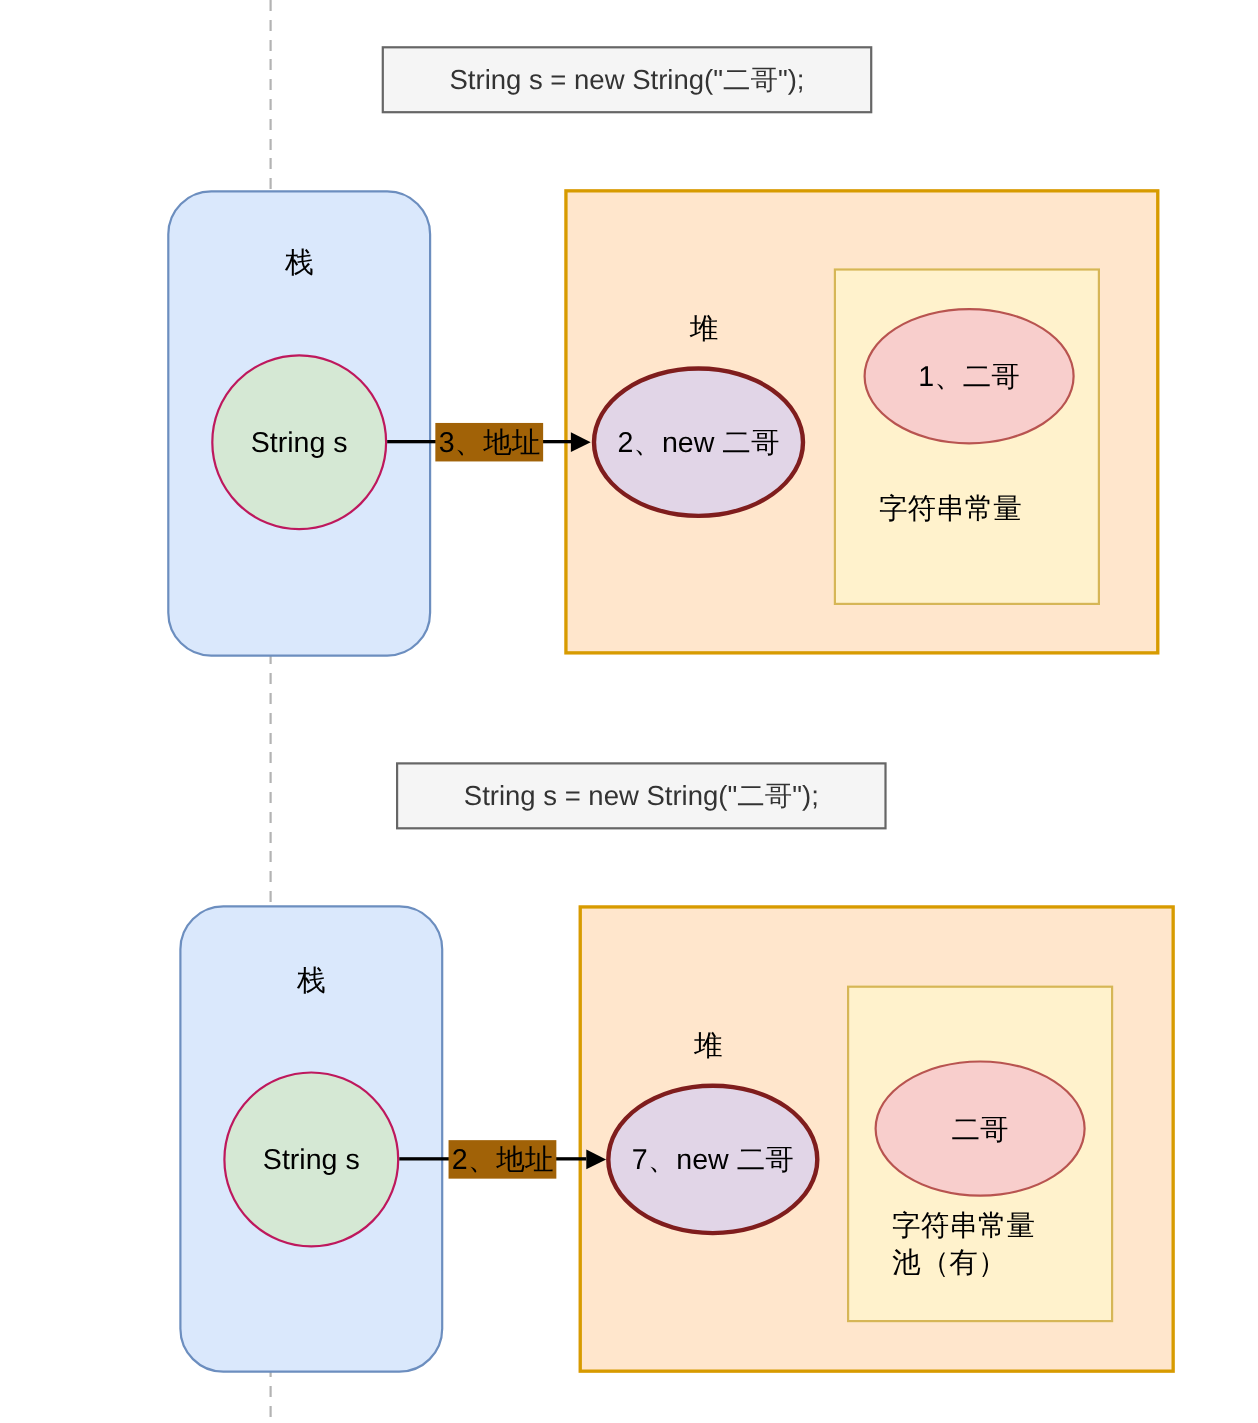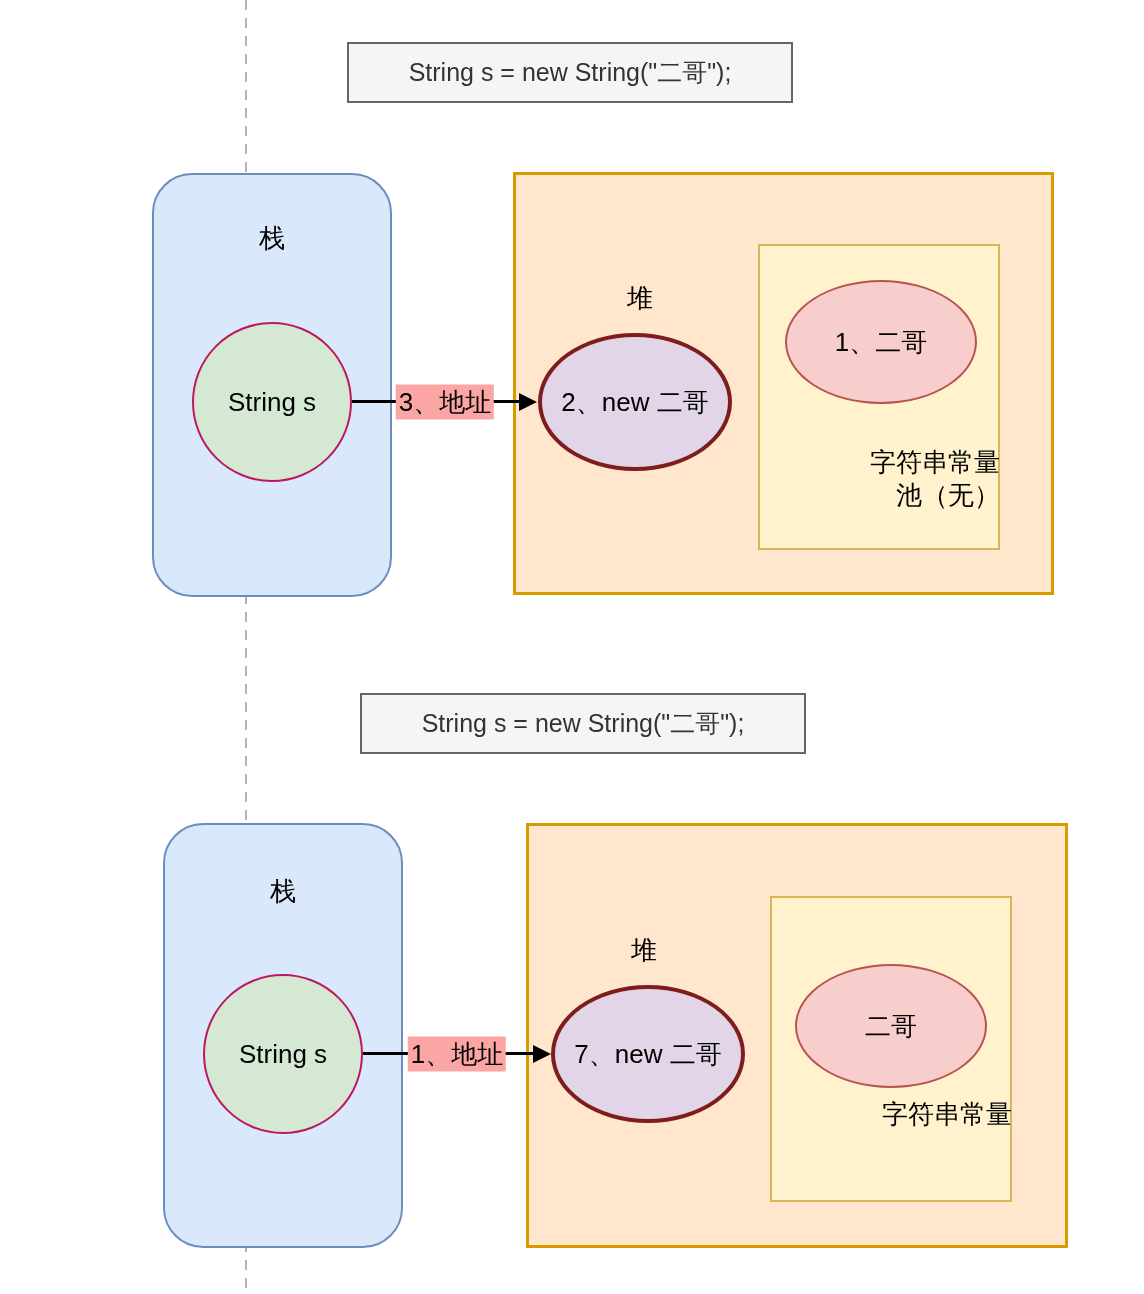--- a/index.html
+++ b/index.html
@@ -40,32 +40,32 @@
     background:#fff2cc; border:2px solid #d6b656;
   }
   .ellipse {
     position:absolute; box-sizing:border-box; z-index:3; border-radius:50%;
     display:flex; align-items:center; justify-content:center; font-size:26px;
     white-space:nowrap;
   }
   .purple { width:194px; height:138px; background:#e1d5e7; border:4px solid #7f1d1d; }
   .pink   { width:192px; height:124px; background:#f8cecc; border:2.5px solid #b85450; }
   .pool-label {
-    position:absolute; z-index:3; width:242px; text-align:right;
-    font-size:26px; line-height:33px;
+    position:absolute; z-index:3; width:242px; text-align:left;
+    font-size:26px; line-height:33px;padding-left:41px;
   }
   .arrow-line { position:absolute; z-index:4; height:3px; background:#000000; }
   .arrow-head {
     position:absolute; z-index:4; width:0; height:0;
     border-top:9px solid transparent; border-bottom:9px solid transparent;
     border-left:18px solid #000000;
   }
   .arrow-label {
     position:absolute; z-index:5; transform:translate(-50%,-50%);
-    background:#fca5a5; font-size:26px; padding:0 3px; white-space:nowrap;text-align:center;
+    background:#a16207; font-size:26px; padding:0 3px; white-space:nowrap;text-align:center;
   }
 
   
   .d1 .title-box   { left:347px; top:42px;  width:446px; height:61px; }
   .d1 .stack-box   { left:152px; top:173px; height:424px; }
   .d1 .stack-label { left:152px; top:223px; width:240px; }
   .d1 .circle      { left:192px; top:322px; }
   .d1 .heap-box    { left:513px; top:172px; width:541px; height:423px; }
   .d1 .heap-label  { left:590px; top:283px; width:100px; }
   .d1 .purple      { left:538px; top:333px; }
@@ -115,21 +115,20 @@
     <div class="ellipse purple">
       <span>2、new 二哥</span>
     </div>
 
     <div class="pool-box"></div>
     <div class="ellipse pink">
       <span>1、二哥</span>
     </div>
     <div class="pool-label">
       <div>字符串常量</div>
-      <div>池（无）</div>
     </div>
 
     <div class="arrow-line"></div>
     <div class="arrow-head"></div>
     <div class="arrow-label">3、地址</div>
   </div>
 
   <div class="layer d2">
     <div class="title-box">
       <span>String s = new String("二哥");</span>
@@ -147,20 +146,21 @@
     <div class="ellipse purple">
       <span>7、new 二哥</span>
     </div>
 
     <div class="pool-box"></div>
     <div class="ellipse pink">
       <span>二哥</span>
     </div>
     <div class="pool-label">
       <div>字符串常量</div>
+      <div>池（有）</div>
     </div>
 
     <div class="arrow-line"></div>
     <div class="arrow-head"></div>
-    <div class="arrow-label">1、地址</div>
+    <div class="arrow-label">2、地址</div>
   </div>
 
 </div>
 
 </body></html>

